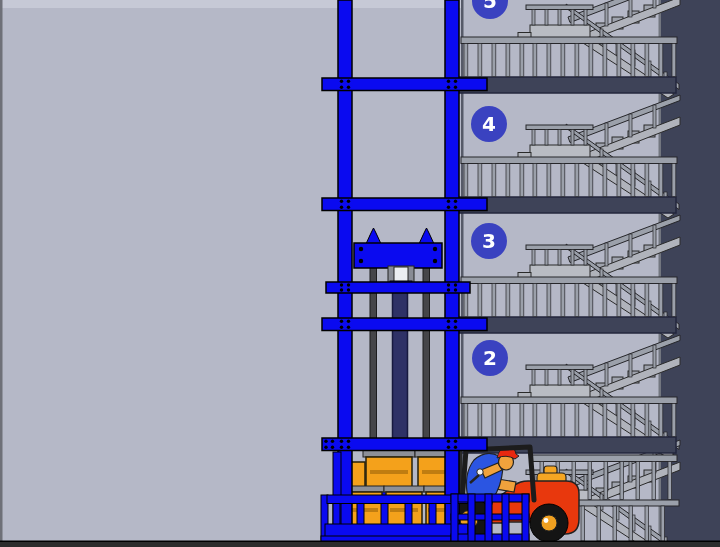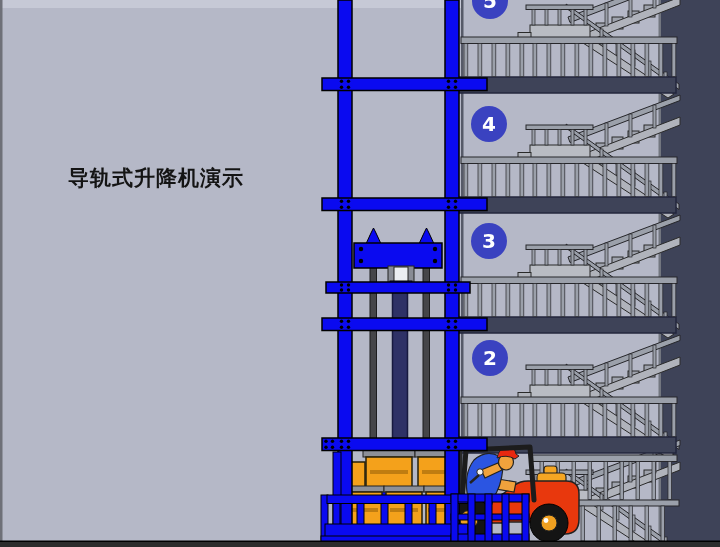--- a/index.html
+++ b/index.html
@@ -304,20 +304,19 @@
     <rect class="blue-t" x="502" y="494" width="7" height="48"></rect>
     <rect class="blue-t" x="522" y="494" width="7" height="48"></rect>
   </g>
 
   <g>
     <rect x="0" y="540.5" width="720" height="1.5" fill="#000"></rect>
     <rect x="0" y="542" width="720" height="5.5" fill="var(--ground)"></rect>
   </g>
 </svg>
 
-<div id="title">导轨式升降机演示</div>
 
 <div class="badge" style="left:472px;top:-17px;">5</div>
 <div class="badge" style="left:471px;top:106px;">4</div>
 <div class="badge" style="left:471px;top:223px;">3</div>
 <div class="badge" style="left:472px;top:340px;">2</div>
 
 </div>
 
 </body></html>

